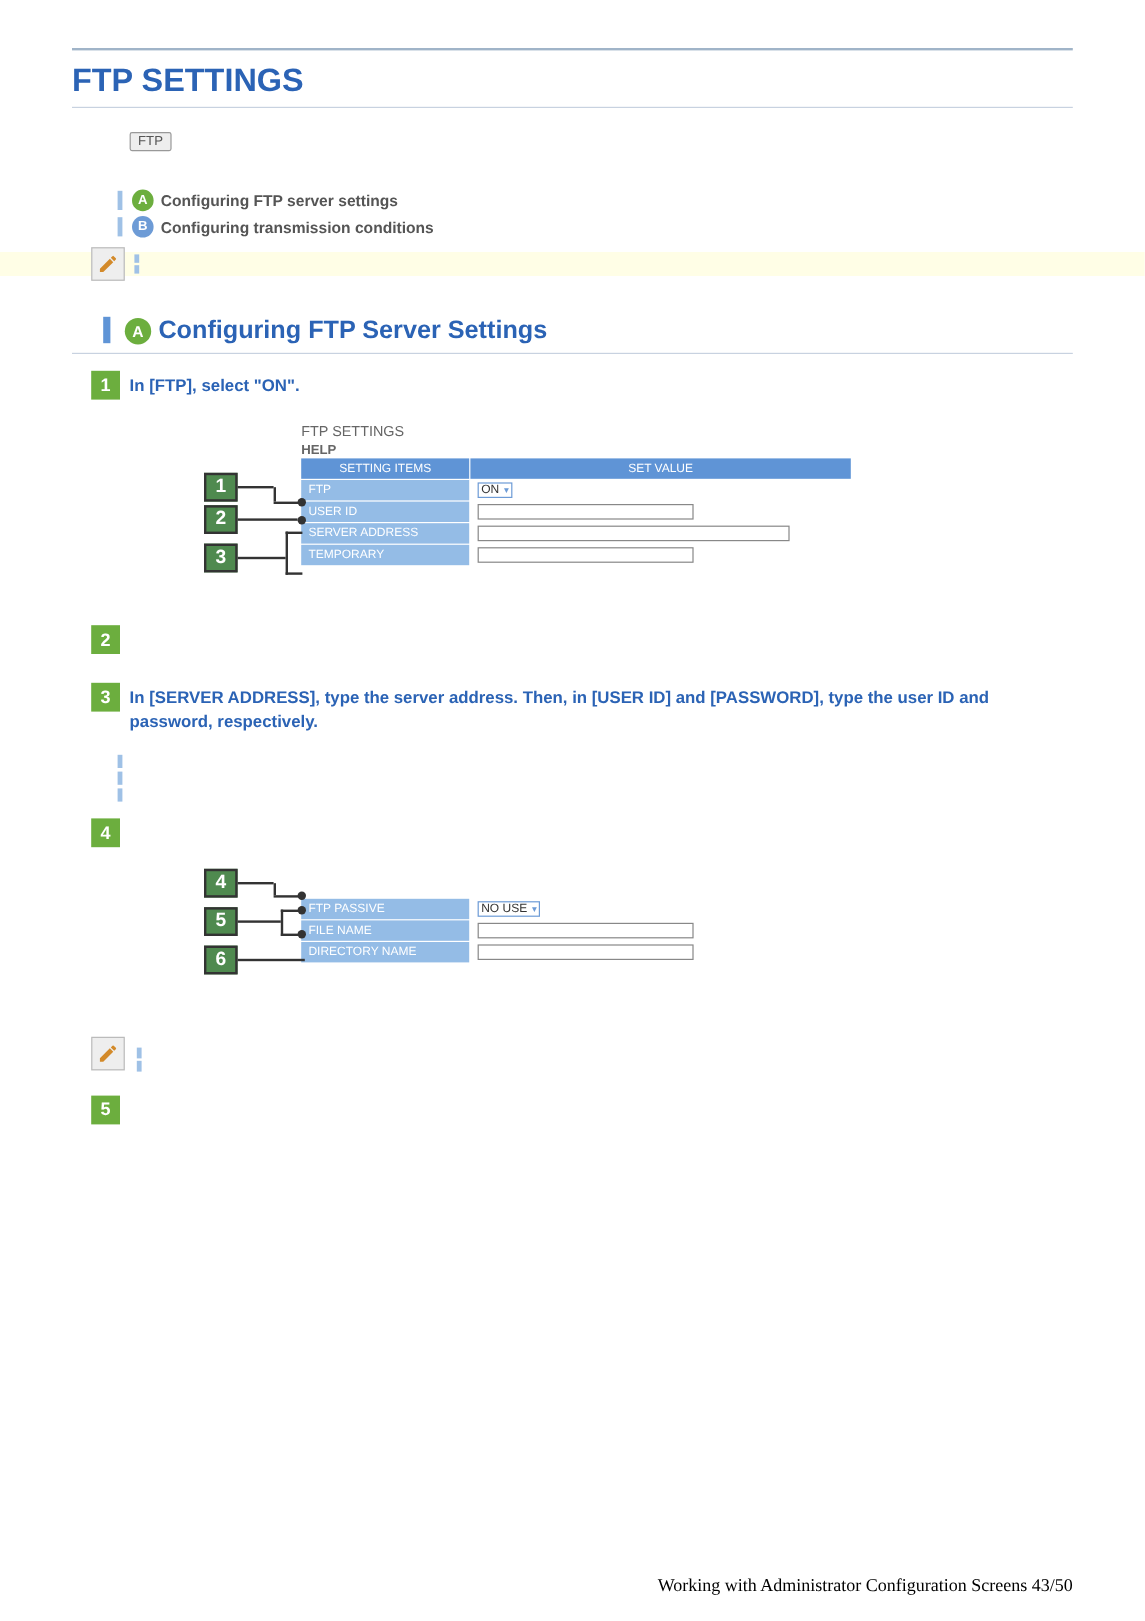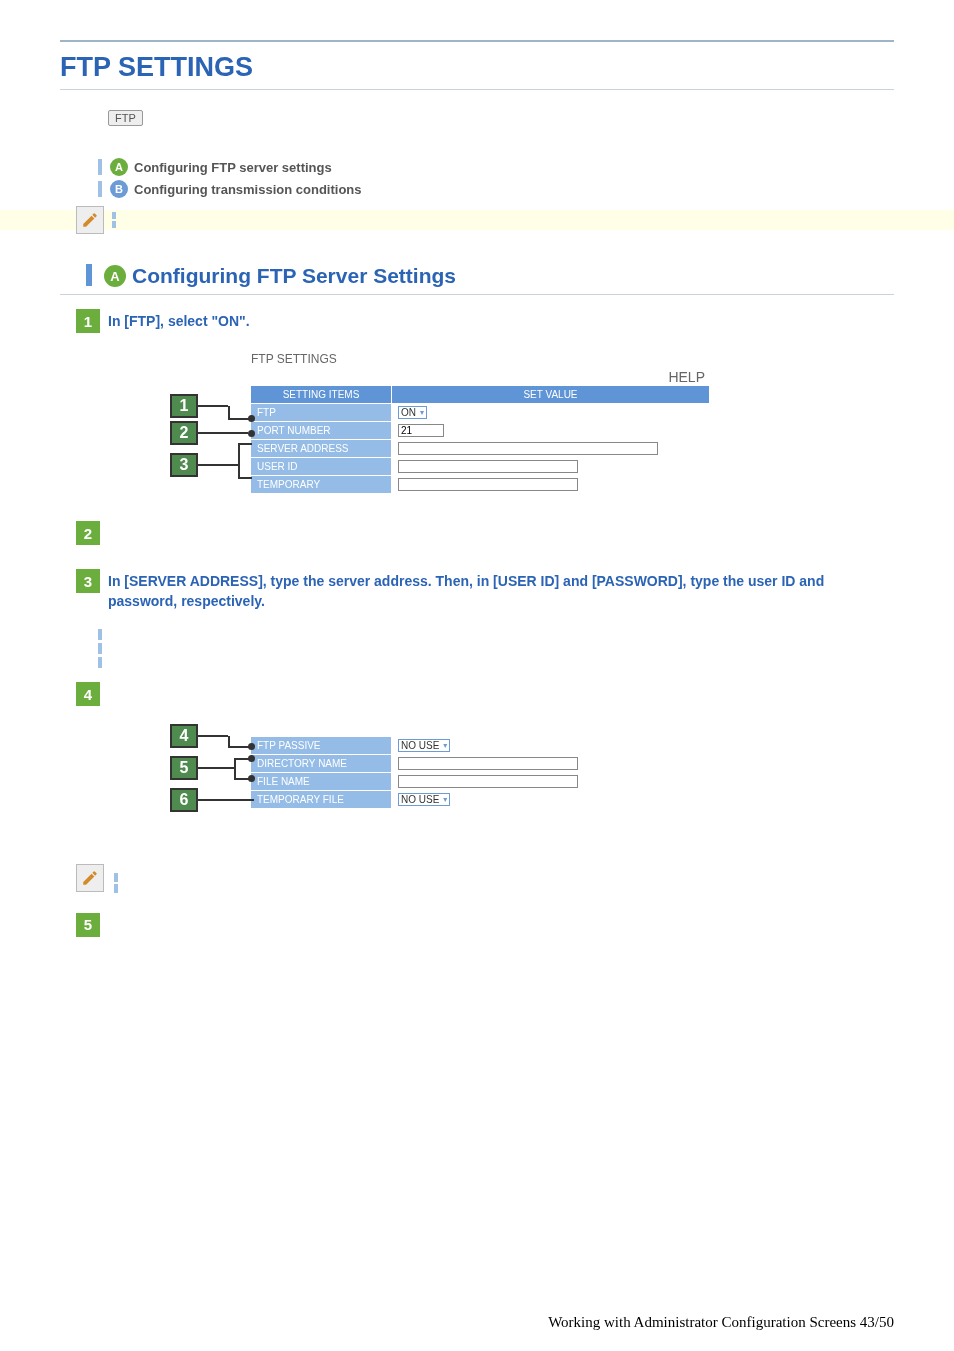--- a/index.html
+++ b/index.html
@@ -134,21 +134,21 @@
   .screenshot-area {
     margin: 10px 0 30px 110px;
     position: relative;
   }
   .ftp-table {
     width: 460px;
     font-size: 10px;
     color: #fff;
   }
   .ftp-title { color: #666; font-size: 12px; padding-bottom: 2px; }
-  .ftp-help { text-align: right; color: #666; font-size: 14px; padding-right: 4px; }
+  .ftp-help { color: #666; font-size: 11px; padding-right: 4px; font-weight: bold; }
   .ftp-header-row td {
     background: #5f94d6;
     text-align: center;
     padding: 3px;
   }
   .ftp-row td { background: #94bce6; padding: 2px 6px; }
   .ftp-row td.val { background: #fff; text-align: left; }
   .ftp-row td.val input[type=text] {
     width: 180px;
     font-size: 10px;
@@ -266,32 +266,26 @@
       <tr class="ftp-row">
         <td>FTP</td>
         <td class="val">
           <span class="mini-select">
                 <span>ON</span>
                 <span class="arrow">▾</span>
               </span>
         </td>
       </tr>
       <tr class="ftp-row">
-        <td>PORT NUMBER</td>
-        <td class="val">
-          <input type="text" style="width: 46px;" value="21">
-        </td>
+        <td>USER ID</td>
+        <td class="val"><input type="text" style=""></td>
       </tr>
       <tr class="ftp-row">
         <td>SERVER ADDRESS</td>
         <td class="val"><input type="text" style="width: 260px;"></td>
-      </tr>
-      <tr class="ftp-row">
-        <td>USER ID</td>
-        <td class="val"><input type="text" style=""></td>
       </tr>
       <tr class="ftp-row">
         <td>TEMPORARY</td>
         <td class="val"><input type="text" style=""></td>
       </tr>
     </tbody>
       </table>
   </div>
 
   <div class="callout-wrap" style="left:0; top:43px;">
@@ -329,48 +323,39 @@
     <span></span>
     <span></span>
   </div>
 
 <div class="step">
   <span class="num-box">4</span>
 </div>
 
 
 <div class="screenshot-area" style="height:110px; margin-top:6px;">
-  <div style="position:absolute; left:80px; top:12px;">
+  <div style="position:absolute; left:80px; top:24px;">
     <table class="ftp-table" cellspacing="1" cellpadding="0" style="width:430px;">
       <tbody>
           <tr class="ftp-row">
         <td style="width:140px">FTP PASSIVE</td>
         <td class="val">
           <span class="mini-select">
                 <span>NO USE</span>
                 <span class="arrow">▾</span>
               </span>
         </td>
       </tr>
       <tr class="ftp-row">
+        <td>FILE NAME</td>
+        <td class="val"><input type="text" style=""></td>
+      </tr>
+      <tr class="ftp-row">
         <td>DIRECTORY NAME</td>
         <td class="val"><input type="text" style=""></td>
-      </tr>
-      <tr class="ftp-row">
-        <td>FILE NAME</td>
-        <td class="val"><input type="text" style=""></td>
-      </tr>
-      <tr class="ftp-row">
-        <td>TEMPORARY FILE</td>
-        <td class="val">
-          <span class="mini-select">
-                <span>NO USE</span>
-                <span class="arrow">▾</span>
-              </span>
-        </td>
       </tr>
     </tbody>
       </table>
   </div>
   <div class="callout-wrap" style="left:0; top:0;">
     <span class="callout-box">4</span>
     <span class="line" style="width:30px;"></span>
     <span style="position:absolute; left:58px; top:12px; width:2px; height:10px; background:#333;"></span>
     <span style="position:absolute; left:58px; top:22px; width:22px; height:2px; background:#333;"></span>
     <span class="dot" style="position:absolute; left:78px; top:19px;"></span>

